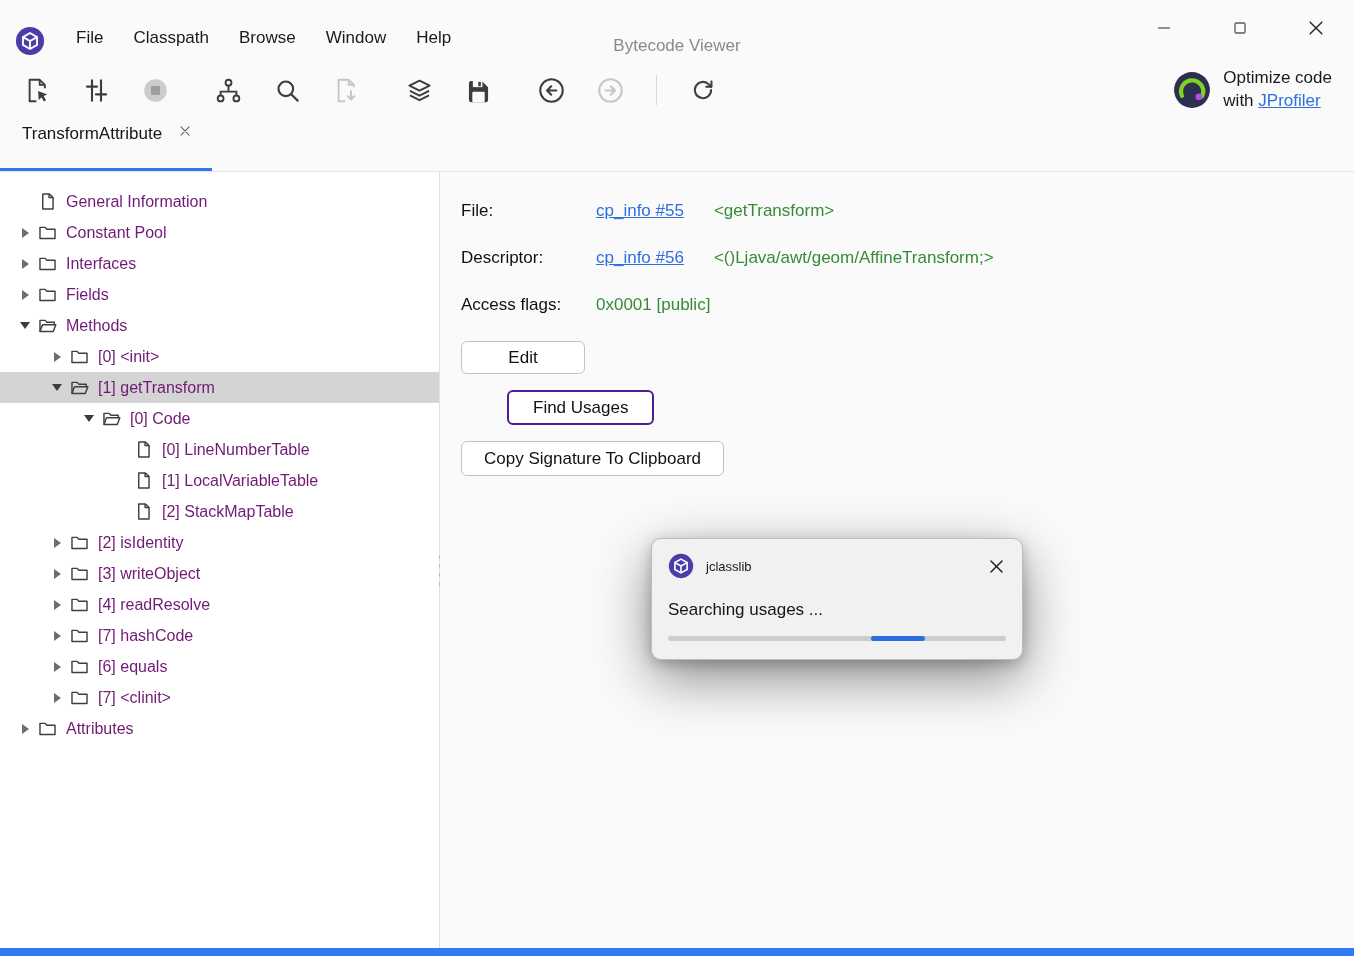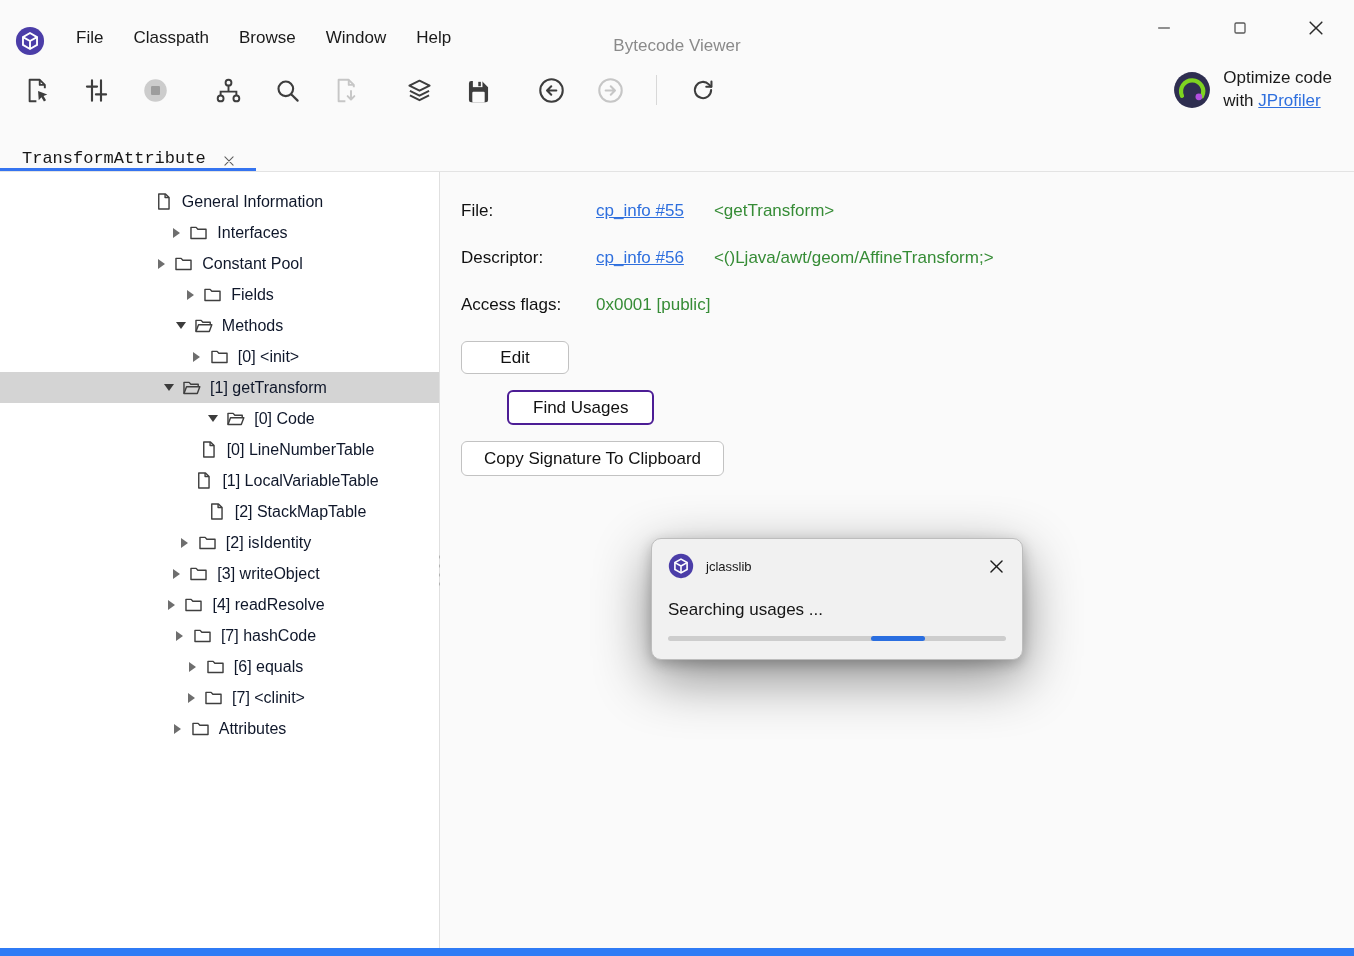--- a/index.html
+++ b/index.html
@@ -29,51 +29,51 @@
   .tb-btn.disabled { color:#c6c6c6; }
   .grp { margin-left:14px; }
   .vsep { width:1px; height:30px; background:#d8d8d8; margin:0 10px; flex:none; }
   .promo { margin-left:auto; margin-right:22px; display:flex; align-items:center; gap:12px; }
   .promo-icon { width:38px; height:38px; flex:none; }
   .promo-text { font-size:17px; line-height:1.35; color:#1a1a1a; }
   .link { color:#2e6fde; text-decoration:underline; cursor:pointer; }
 
   
   .tabstrip { height:48px; background:#fafafa; border-bottom:1px solid #e3e3e3; display:flex; }
-  .tab { display:flex; align-items:flex-end; gap:16px; padding:0 20px 0 22px; border-bottom:3px solid #3574f0; font-size:17px; color:#161616;font-family:Liberation Mono, monospace; }
+  .tab { display:flex; align-items:flex-start; gap:16px; padding:0 20px 0 22px; border-bottom:3px solid #3574f0; font-size:17px; color:#161616; }
   .tab-close { width:14px; height:14px; color:#5d5d5d; }
 
   
   .content { display:flex; height:776px; position:relative; background:#fff; }
   .tree-panel { width:440px; flex:none; border-right:1px solid #e0e0e0; padding-top:14px; background:#fff; overflow:hidden; }
   .detail-panel { flex:1; background:#fafafa; position:relative; padding:28px 0 0 21px; }
 
   
-  .row { height:31px; display:flex; align-items:center; font-size:16px; color:#0f172a; cursor:default;justify-content:center; }
+  .row { height:31px; display:flex; align-items:center; font-size:16px; color:#701a75; cursor:default; }
   .row.selected { background:#d4d4d4; }
   .l0 { padding-left:12px; } .l1 { padding-left:44px; } .l2 { padding-left:76px; } .l3 { padding-left:108px; }
   .arrowbox { width:26px; flex:none; display:flex; justify-content:center; align-items:center; }
   .tri-r { width:0; height:0; border-left:7px solid #6e6e6e; border-top:5px solid transparent; border-bottom:5px solid transparent; }
   .tri-d { width:0; height:0; border-top:7px solid #3c3c3c; border-left:5px solid transparent; border-right:5px solid transparent; }
   .t-icon { width:19px; height:19px; margin-right:9px; flex:none; color:#3f3f3f; }
 
   
   .grip { position:absolute; left:439px; top:383px; display:flex; flex-direction:column; gap:5px; cursor:col-resize; }
   .grip i { width:4px; height:4px; border-radius:50%; background:#aaaaaa; }
 
   
   .drow { display:flex; align-items:baseline; margin-bottom:25px; font-size:17px; line-height:22px; }
   .dlabel { width:135px; flex:none; color:#111; }
   .dlink { color:#2e6fde; text-decoration:underline; margin-right:30px; cursor:pointer; }
   .dvalue { color:#368c36; }
 
   
   .btnstack { margin-top:6px; }
   .btn { display:block; background:#fff; border:1px solid #c2c2c2; border-radius:6px; font-family:inherit; font-size:17px; color:#111; margin-bottom:16px; cursor:pointer; }
-  .btn-edit { width:108px; height:33px; }
+  .btn-edit { width:124px; height:33px; }
   .btn-find { height:35px; padding:0 24px; border:2px solid #4c1d95;margin-left:46px; }
   .btn-copy { height:35px; padding:0 22px; }
 
   
   .dialog { position:absolute; left:211px; top:366px; width:372px; background:#f1f1f1; border:1px solid #bdbdbd; border-radius:10px; padding:14px 16px 18px; box-shadow:0 18px 55px rgba(0,0,0,.45), 0 4px 14px rgba(0,0,0,.22); }
   .dialog-header { display:flex; align-items:center; }
   .dialog-icon { width:26px; height:26px; flex:none; }
   .dialog-title { margin-left:12px; font-size:13px; color:#161616; }
   .dialog-close { margin-left:auto; width:19px; height:19px; color:#1d1d1d; cursor:pointer; }
   .dialog-msg { margin-top:21px; font-size:17px; color:#161616; }
@@ -265,32 +265,32 @@
     </div>
     <div class="row l0">
       <span class="arrowbox">
           <i class="tri-r"></i>
         </span>
       <span class="t-icon" data-icon="folder">
           <svg xmlns="http://www.w3.org/2000/svg" viewBox="0 0 24 24" fill="none" stroke="currentColor" stroke-width="1.8" stroke-linejoin="round">
             <path d="M2.5 19.5V5.5H9l2.2 2.5h10.3v11.5z"></path>
           </svg>
         </span>
+      <span>Constant Pool</span>
+    </div>
+    <div class="row l0">
+      <span class="arrowbox">
+          <i class="tri-r"></i>
+        </span>
+      <span class="t-icon" data-icon="folder">
+          <svg xmlns="http://www.w3.org/2000/svg" viewBox="0 0 24 24" fill="none" stroke="currentColor" stroke-width="1.8" stroke-linejoin="round">
+            <path d="M2.5 19.5V5.5H9l2.2 2.5h10.3v11.5z"></path>
+          </svg>
+        </span>
       <span>Interfaces</span>
-    </div>
-    <div class="row l0">
-      <span class="arrowbox">
-          <i class="tri-r"></i>
-        </span>
-      <span class="t-icon" data-icon="folder">
-          <svg xmlns="http://www.w3.org/2000/svg" viewBox="0 0 24 24" fill="none" stroke="currentColor" stroke-width="1.8" stroke-linejoin="round">
-            <path d="M2.5 19.5V5.5H9l2.2 2.5h10.3v11.5z"></path>
-          </svg>
-        </span>
-      <span>Constant Pool</span>
     </div>
     <div class="row l0">
       <span class="arrowbox">
           <i class="tri-r"></i>
         </span>
       <span class="t-icon" data-icon="folder">
           <svg xmlns="http://www.w3.org/2000/svg" viewBox="0 0 24 24" fill="none" stroke="currentColor" stroke-width="1.8" stroke-linejoin="round">
             <path d="M2.5 19.5V5.5H9l2.2 2.5h10.3v11.5z"></path>
           </svg>
         </span>

